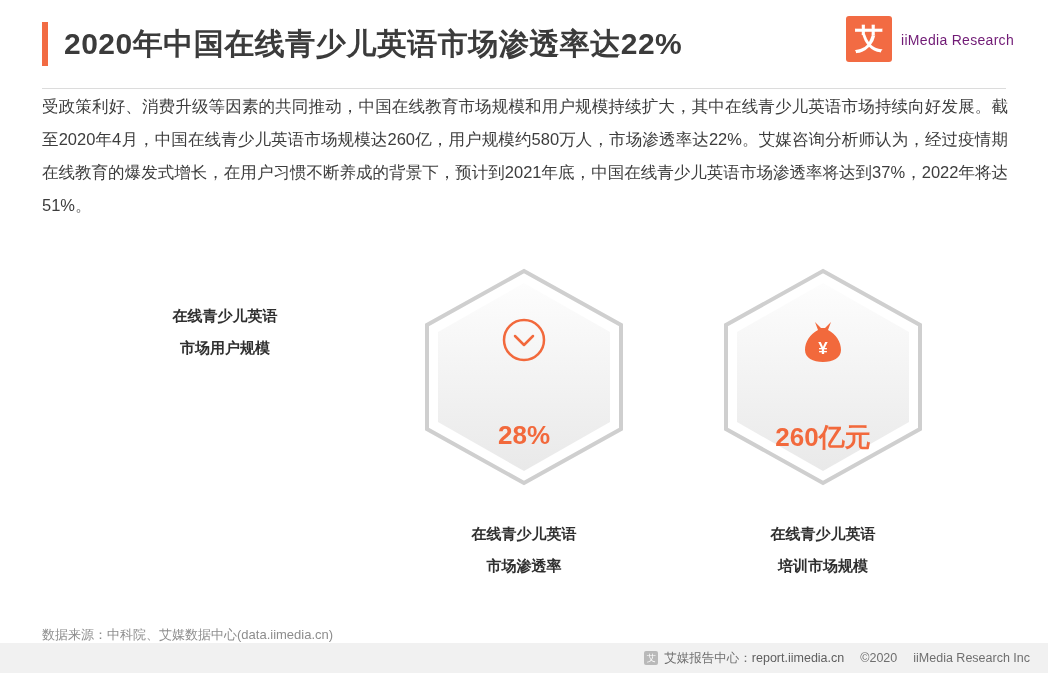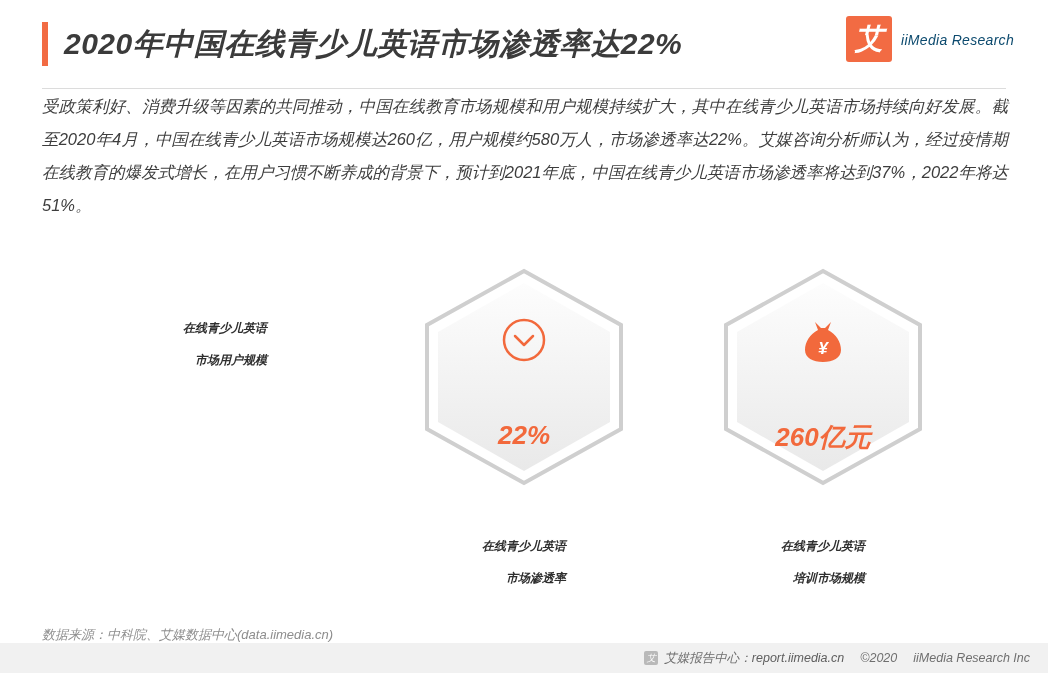--- a/index.html
+++ b/index.html
@@ -13,21 +13,20 @@
     font-family: "Liberation Sans", sans-serif;
     color: #333;
     overflow: hidden;
     position: relative;
   }
   .page {
     position: relative;
     width: 1048px;
     height: 673px;
     box-sizing: border-box;
-    font-style: italic;
   }
 
   
   .header {
     position: absolute;
     left: 0;
     top: 0;
     width: 1048px;
     height: 88px;
     display: flex;
@@ -78,21 +77,21 @@
   }
   .logo-cn {
     font-size: 25px;
     font-weight: bold;
     color: #f26b43;
     line-height: 1.05;
     letter-spacing: 1px;
   }
   .logo-en {
     font-size: 14px;
-    color: #0c4a6e;
+    color: #701a75;
     letter-spacing: 0.3px;
     margin-top: 2px;
   }
   .header-rule {
     position: absolute;
     left: 42px;
     top: 88px;
     width: 964px;
     height: 1px;
     background: #dcdcdc;
@@ -161,23 +160,23 @@
     position: absolute;
     left: 0;
     top: 152px;
     width: 200px;
     text-align: center;
     font-size: 26px;
     font-weight: bold;
     color: #f2693c;
   }
   .stat-label {
-    margin-top: 44px;
-    text-align: right;
-    font-size: 12px;
+    margin-top: 32px;
+    text-align: center;
+    font-size: 15px;
     font-weight: bold;
     color: #2f2f2f;
     line-height: 32px;
   }
 
   
   .source {
     position: absolute;
     left: 42px;
     top: 626px;
@@ -247,21 +246,21 @@
         <svg class="hex-outline" viewBox="0 0 200 218">
           <polygon points="100,3 197,57 197,161 100,215 3,161 3,57" fill="none" stroke="#cfcfcf" stroke-width="4"></polygon>
         </svg>
         <div class="hex-inner"></div>
         <div class="hex-icon">
           <svg width="56" height="56" viewBox="0 0 56 56">
             <circle cx="28" cy="28" r="20" fill="none" stroke="#f2693c" stroke-width="2.5"></circle>
             <path d="M19 24 L28 33 L37 24" fill="none" stroke="#f2693c" stroke-width="2.5" stroke-linecap="round" stroke-linejoin="round"></path>
           </svg>
         </div>
-        <div class="hex-value">22%</div>
+        <div class="hex-value">28%</div>
       </div>
       <div class="stat-label">
         <div>在线青少儿英语</div>
         <div>市场渗透率</div>
       </div>
     </div>
 
     <div class="stat">
       <div class="hex-wrap">
         <svg class="hex-outline" viewBox="0 0 200 218">

